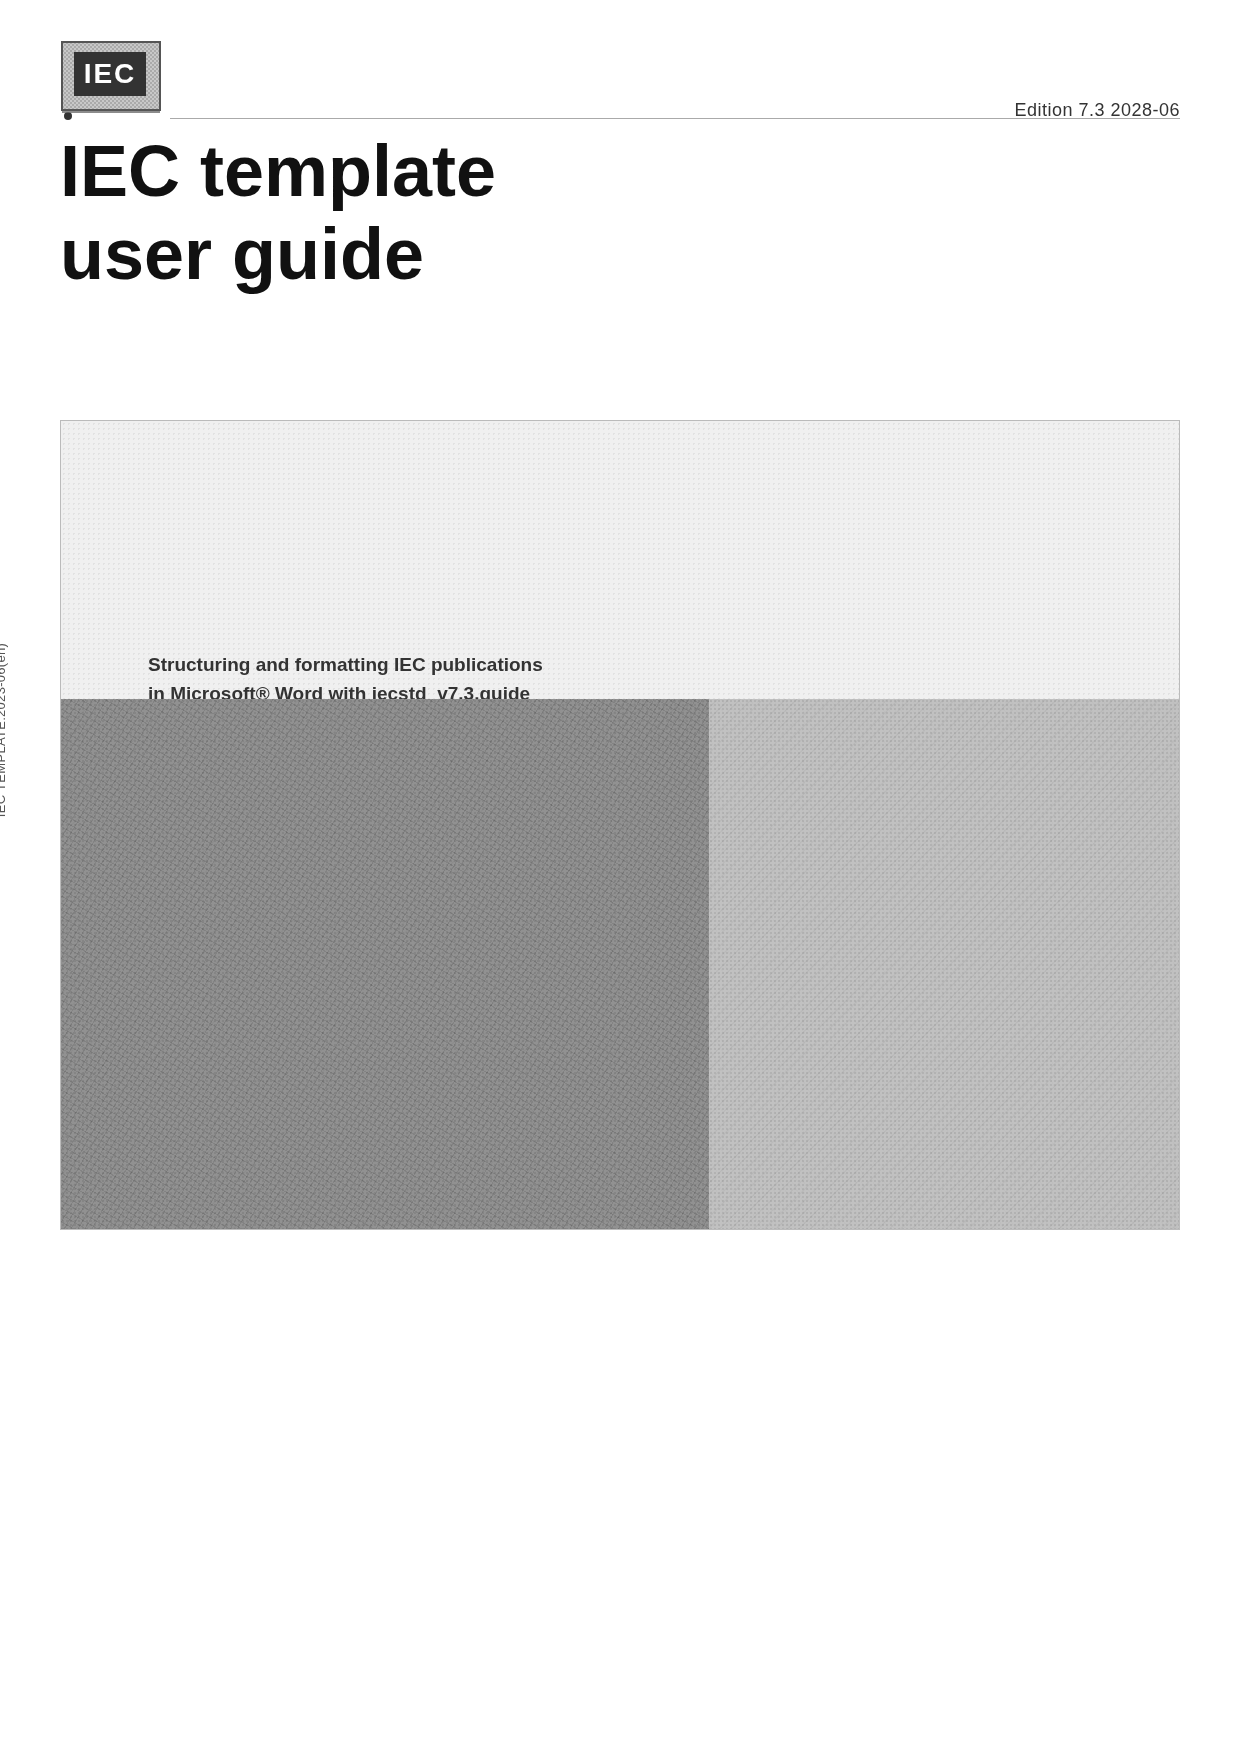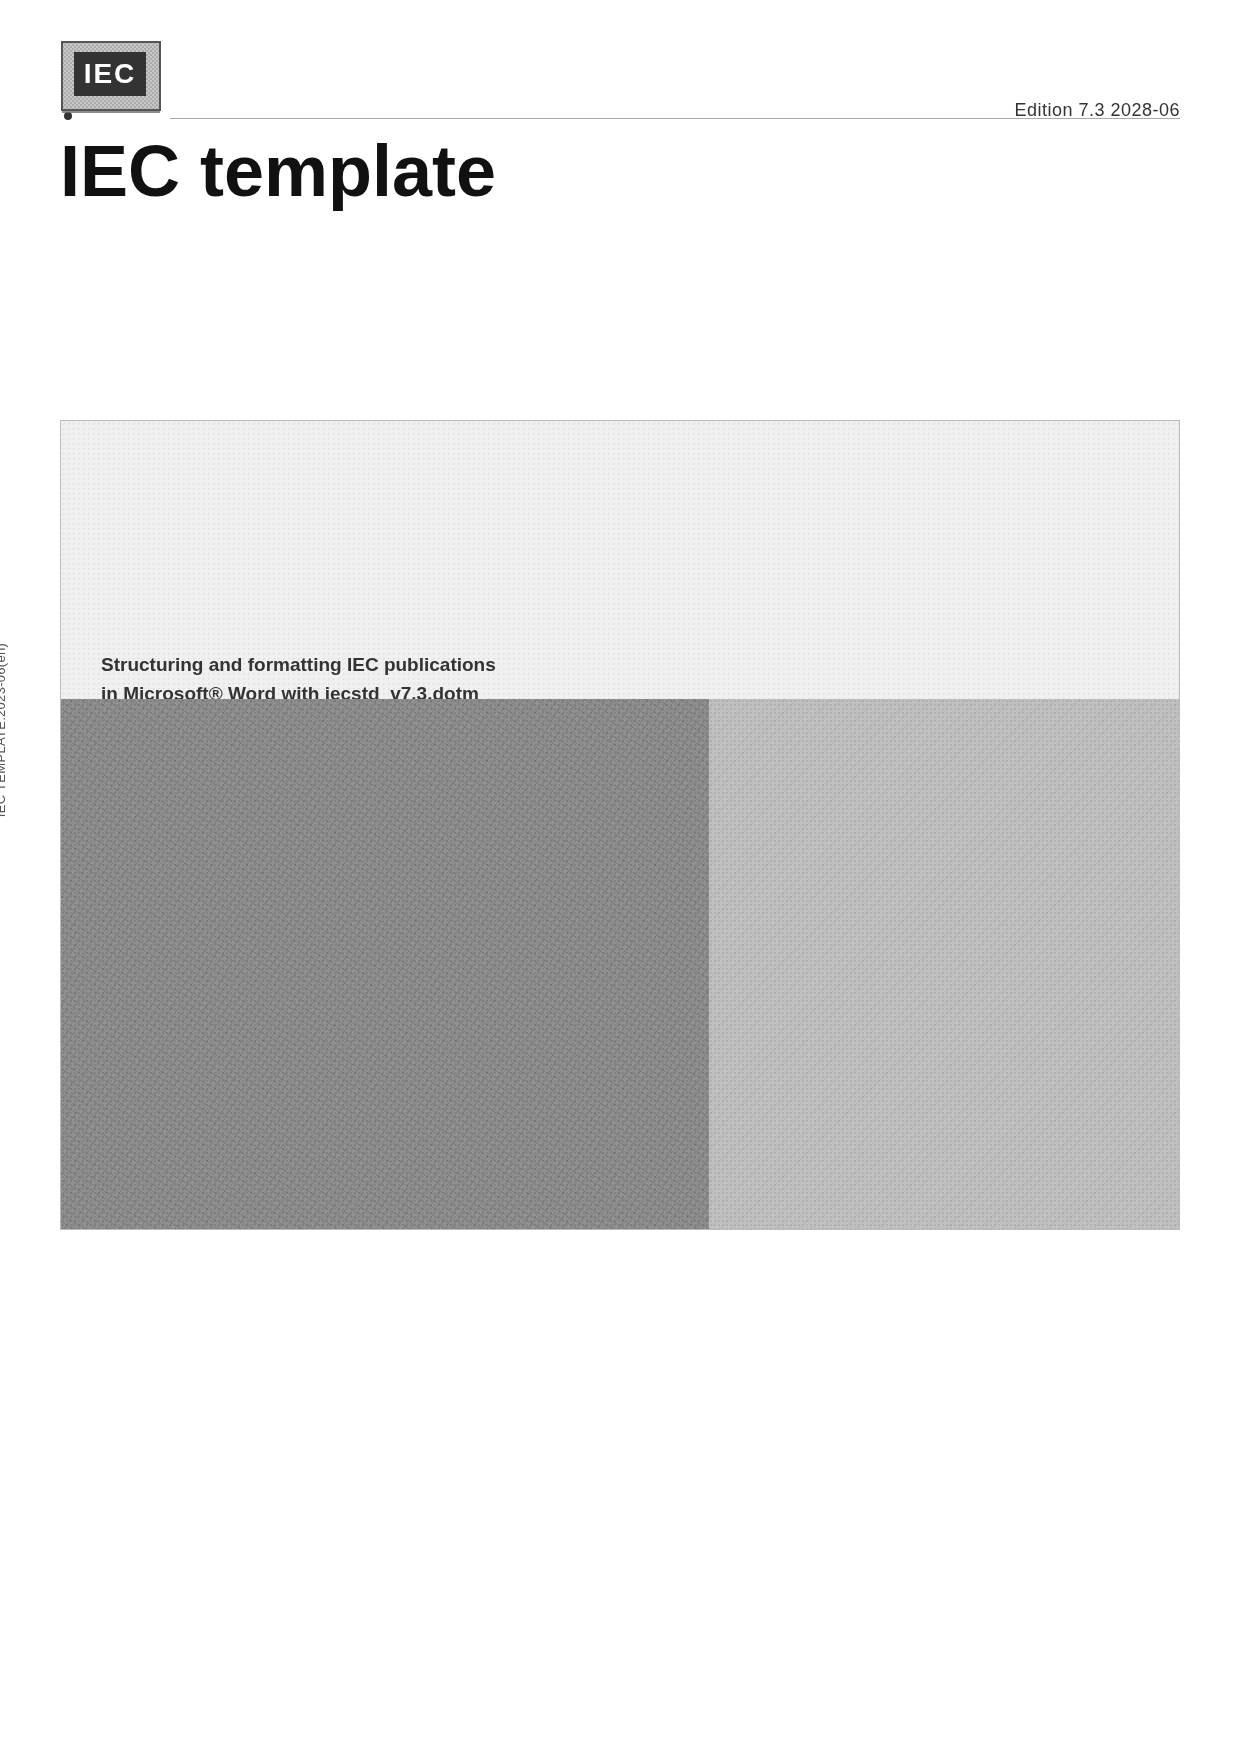--- a/index.html
+++ b/index.html
@@ -93,20 +93,21 @@
       left: 40px;
       right: 40px;
     }
 
     .subtitle-text {
       font-size: 19px;
       font-weight: 700;
       color: #333;
       line-height: 1.5;
       font-family: Arial, sans-serif;
+      margin-left: 47px;
     }
 
     
     .image-area {
       position: absolute;
       bottom: 0;
       left: 0;
       right: 0;
       height: 530px;
       overflow: hidden;
@@ -266,31 +267,32 @@
       <span class="edition-text">Edition 7.3   2028-06</span>
     </div>
 
   </div>
 
   <div class="header-rule"></div>
 
   <div class="main-title">
     <h1>
       <span>IEC template</span><br>
+      <span>user guide</span>
     </h1>
   </div>
 
   <div class="content-box">
 
     <div class="content-box-texture"></div>
 
     <div class="subtitle-area">
       <div class="subtitle-text">
         <span>Structuring and formatting IEC publications</span><br>
-        <span>in Microsoft® Word with iecstd_v7.3.dotm</span>
+        <span>in Microsoft® Word with iecstd_v7.3.guide</span>
       </div>
     </div>
 
     <div class="image-area">
       <div class="mosaic-pattern">
         <div class="mosaic-left"></div>
         <div class="mosaic-right"></div>
         <div class="pixel-overlay"></div>
 
         <svg style="position:absolute;top:0;left:0;width:100%;height:100%;opacity:0.18" xmlns="http://www.w3.org/2000/svg">

